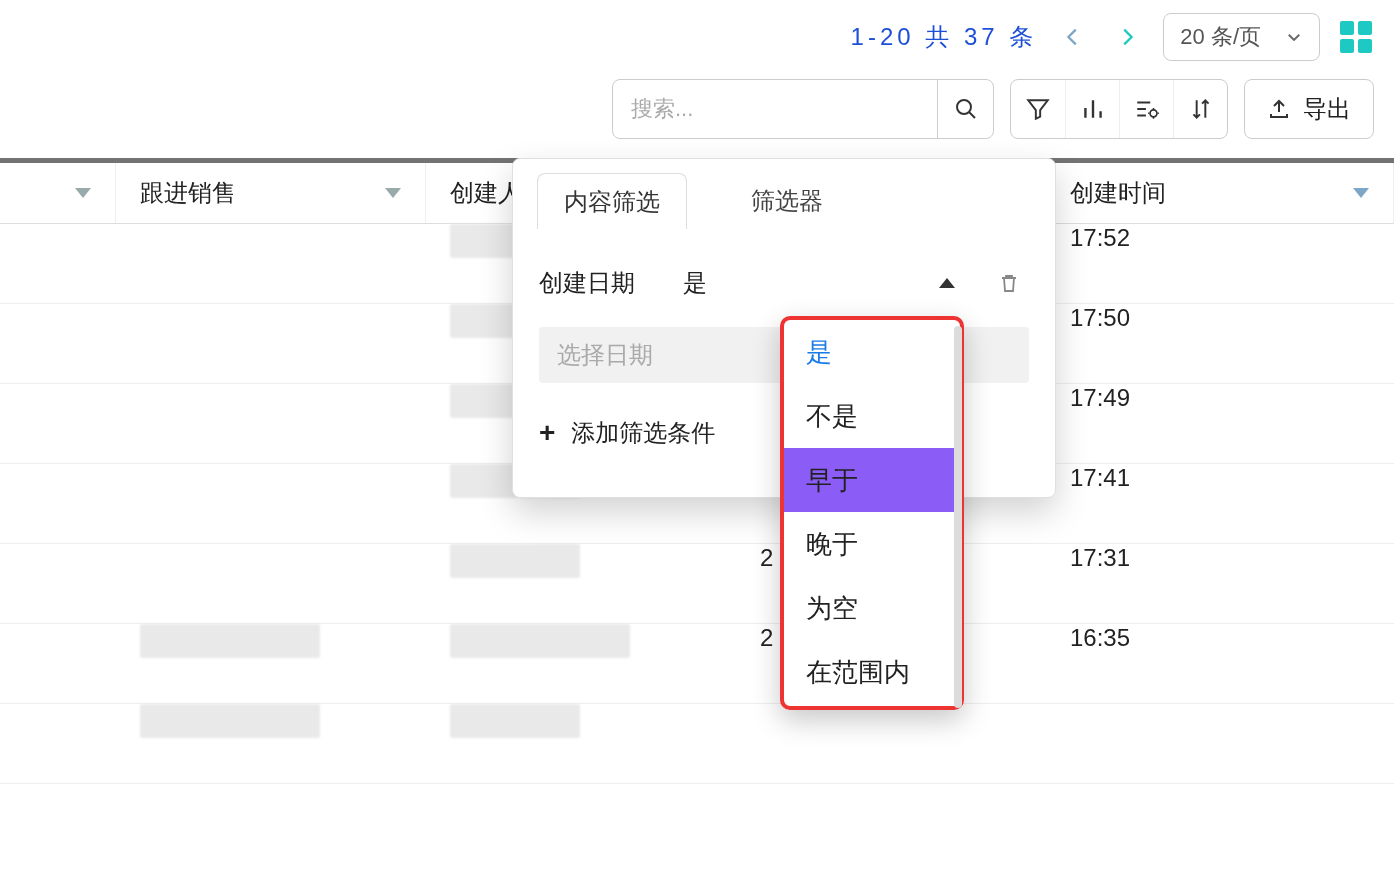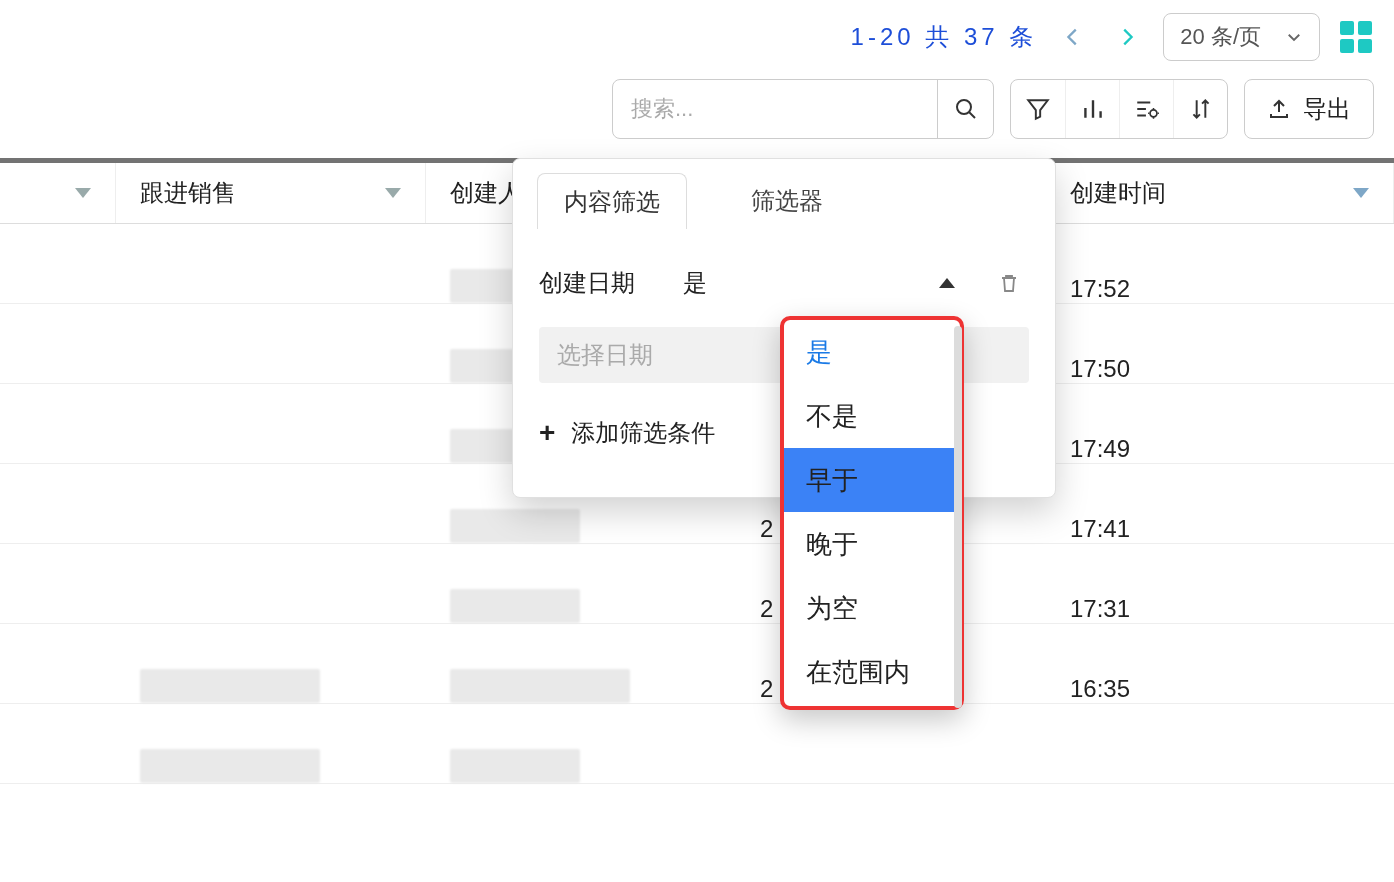--- a/index.html
+++ b/index.html
@@ -59,21 +59,21 @@
   .th .tri { width: 0; height: 0; border-left: 8px solid transparent; border-right: 8px solid transparent; border-top: 10px solid #9aa; cursor: pointer; }
   .col0 { width: 116px; }
   .col1 { width: 310px; }
   .col2 { width: 310px; }
   .col3 { width: 310px; }
   .col4 { flex: 1; }
 
   
   .tbody { position: absolute; top: 224px; left: 0; right: 0; height: 640px; }
   .trow {
-    height: 80px; display: flex; border-bottom: 1px solid #eee; align-items: flex-end;
+    height: 80px; display: flex; border-bottom: 1px solid #eee; align-items: flex-start;
   }
   .td { padding: 0 24px; font-size: 24px; color: #222; }
   .td.col0 { width: 116px; }
   .td.col1 { width: 310px; }
   .td.col2 { width: 310px; }
   .td.col3 { width: 310px; }
   .td.col4 { flex: 1; }
   .redact { background: #e9e9e9; height: 34px; border-radius: 2px; filter: blur(1.2px); }
   .redact.w1 { width: 130px; }
   .redact.w2 { width: 180px; }
@@ -126,21 +126,21 @@
   }
   .dropdown::after {
     content:""; position:absolute; top:6px; right:-2px; width:8px; height:382px;
     background:#dcdcdc; border-radius:4px;
   }
   .dd-item {
     height: 64px; display: flex; align-items: center; padding: 0 22px;
     font-size: 26px; color: #222; cursor: pointer;
   }
   .dd-item.selected { color: #1a7ae6; }
-  .dd-item.hover { background: #3b82f6; }
+  .dd-item.hover { background: #8b5cf6; }
 
   svg { display:block; }
 </style>
 </head>
 <body>
 
 <div class="topbar">
   <span class="pager-text">1-20 共 37 条</span>
   <div class="nav-btn">
     <svg viewBox="0 0 24 24">

